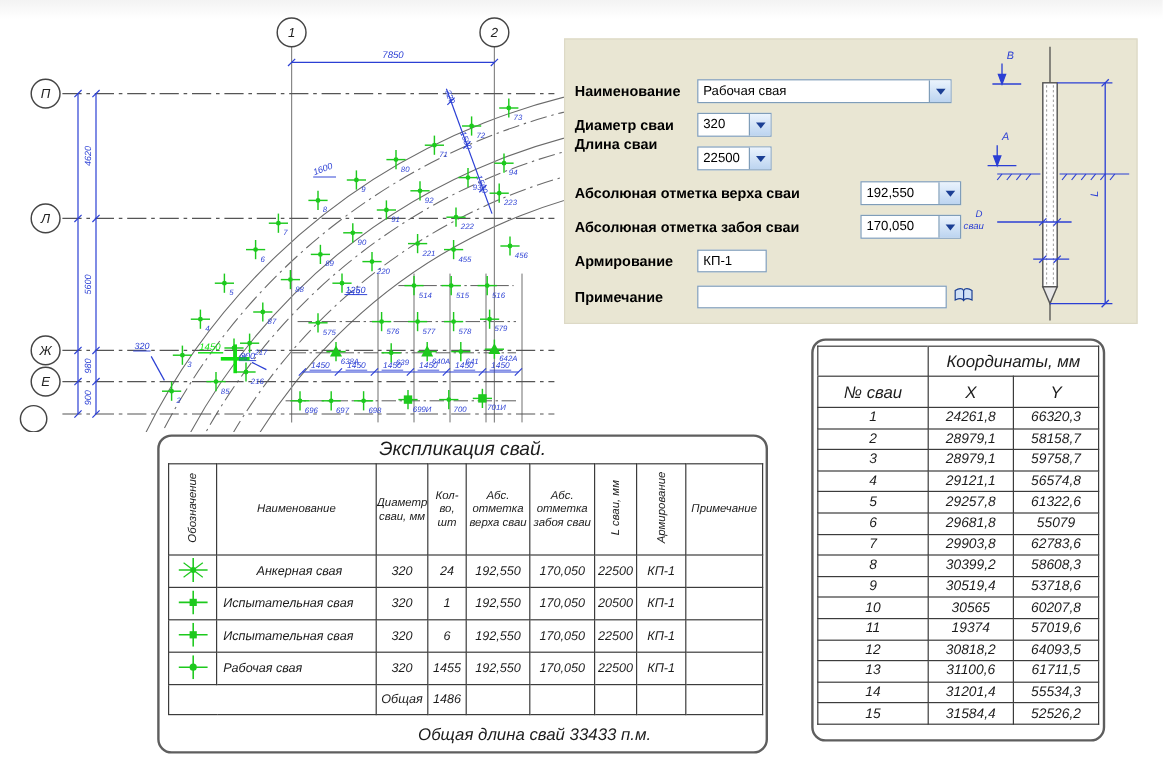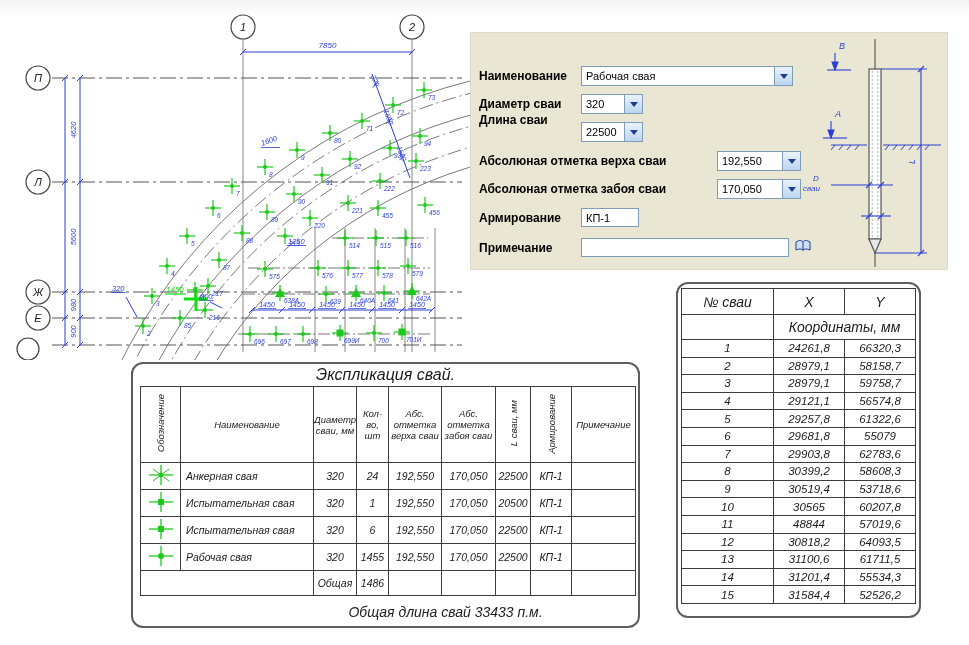--- a/index.html
+++ b/index.html
@@ -568,21 +568,21 @@
       </tbody>
         <tbody id="expl-body">
           <tr style="height: 27px; font-size: 10.5px;">
             <td><svg width="26" height="20" viewBox="0 0 26 20">
     <line x1="1" y1="10" x2="25" y2="10" stroke="#1dc91d" stroke-width="1.3"></line>
     <line x1="13" y1="0" x2="13" y2="20" stroke="#1dc91d" stroke-width="1.3"></line>
                 <line x1="5" y1="4" x2="21" y2="16" stroke="#1dc91d"></line>
                 <line x1="5" y1="16" x2="21" y2="4" stroke="#1dc91d"></line>
                 <circle cx="13" cy="10" r="2.4" fill="#1dc91d"></circle>
               </svg></td>
-    <td style="text-align:left;padding-left:5px">Анкерная свая</td>
+    <td style="text-align:center;padding-left:5px">Анкерная свая</td>
     <td>320</td>
     <td>24</td>
     <td>192,550</td>
     <td>170,050</td>
     <td>22500</td>
     <td>КП-1</td>
     <td></td>
           </tr>
           <tr style="height: 27px; font-size: 10.5px;">
             <td><svg width="26" height="20" viewBox="0 0 26 20">
@@ -647,29 +647,29 @@
   </div>
 
   <div class="cadbox" style="left:676px;top:282px;width:245px;height:336px">
     <table class="cad" style="margin:4px auto 0 auto;width:234px">
       <colgroup>
           <col style="width:92px">
           <col style="width:71px">
           <col style="width:71px">
         </colgroup>
       <tbody>
-          <tr style="height:26px;font-size:14px">
+          <tr style="height:25px;font-size:14px">
+        <td style="border-top:none;border-left:none"></td>
+        <td colspan="2">Координаты, мм</td>
+      </tr>
+      <tr style="height:26px;font-size:14px">
         <td>№ сваи</td>
         <td>X</td>
         <td>Y</td>
       </tr>
-      <tr style="height:25px;font-size:14px">
-        <td style="border-top:none;border-left:none"></td>
-        <td colspan="2">Координаты, мм</td>
-      </tr>
       </tbody>
         <tbody id="coords-body">
           <tr style="height: 17.6px; font-size: 11.5px;">
             <td>1</td>
     <td>24261,8</td>
     <td>66320,3</td>
           </tr>
           <tr style="height: 17.6px; font-size: 11.5px;">
             <td>2</td>
     <td>28979,1</td>
@@ -710,21 +710,21 @@
     <td>30519,4</td>
     <td>53718,6</td>
           </tr>
           <tr style="height: 17.6px; font-size: 11.5px;">
             <td>10</td>
     <td>30565</td>
     <td>60207,8</td>
           </tr>
           <tr style="height: 17.6px; font-size: 11.5px;">
             <td>11</td>
-    <td>48844</td>
+    <td>19374</td>
     <td>57019,6</td>
           </tr>
           <tr style="height: 17.6px; font-size: 11.5px;">
             <td>12</td>
     <td>30818,2</td>
     <td>64093,5</td>
           </tr>
           <tr style="height: 17.6px; font-size: 11.5px;">
             <td>13</td>
     <td>31100,6</td>

